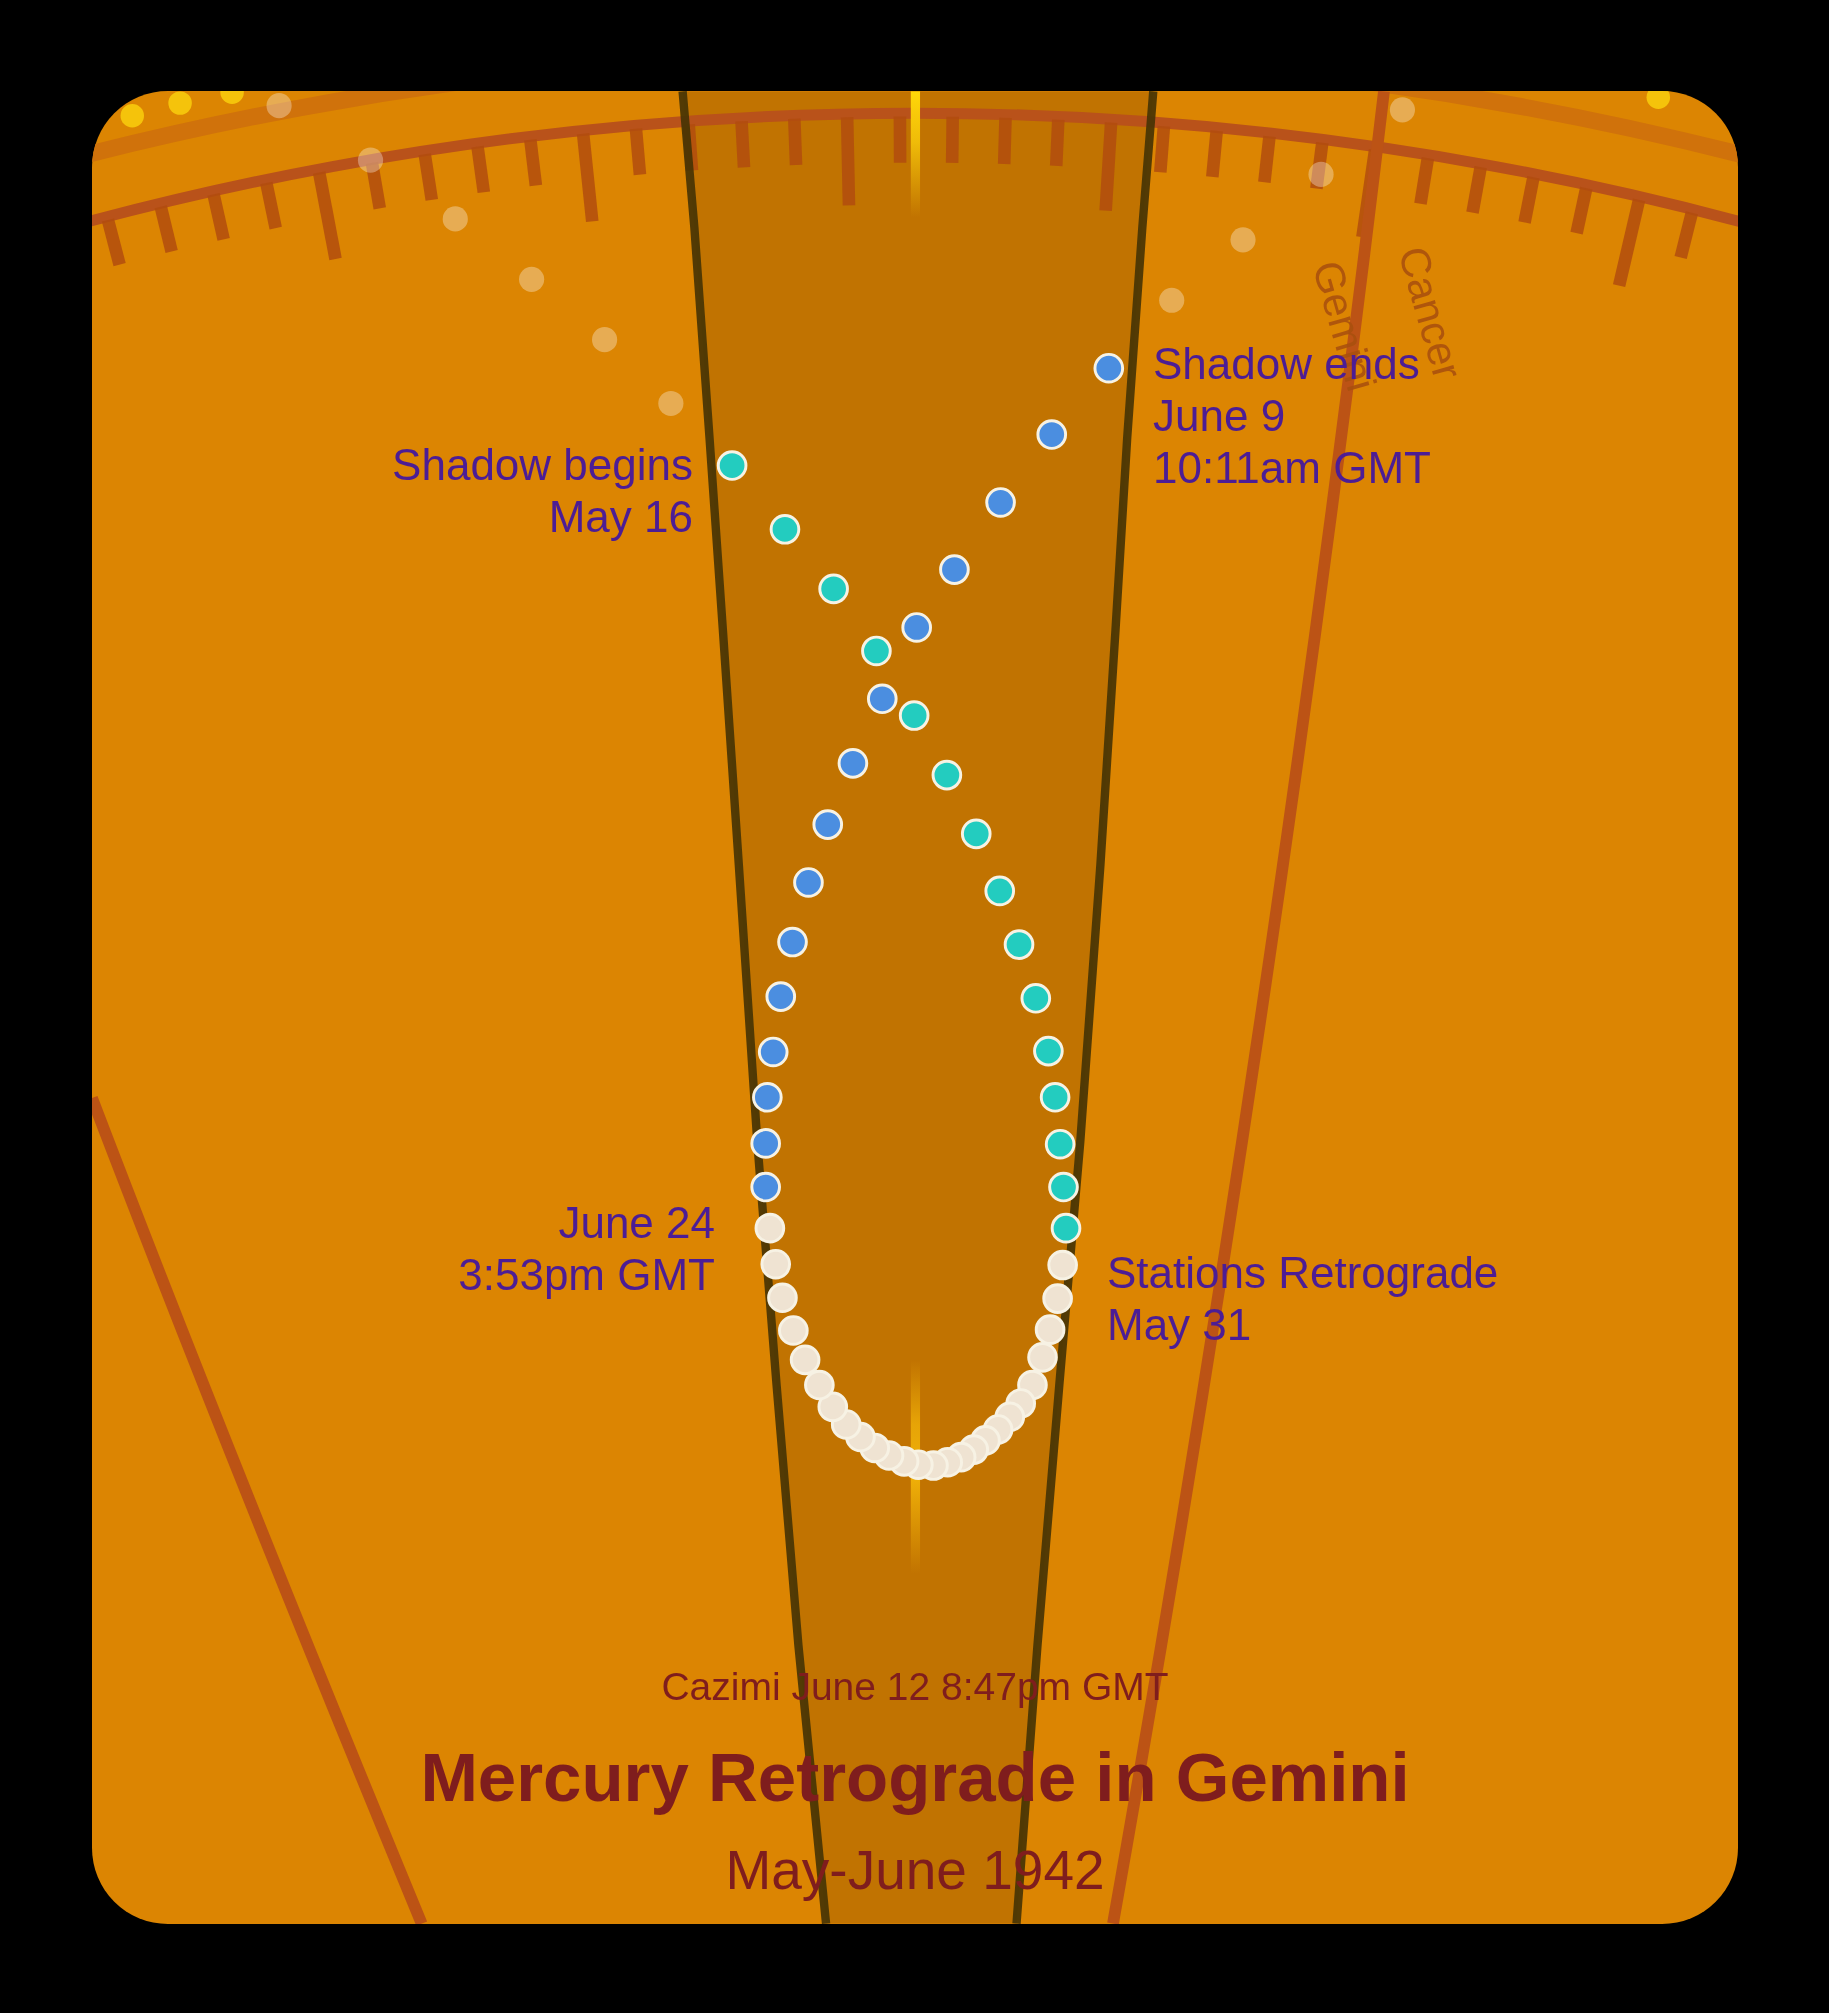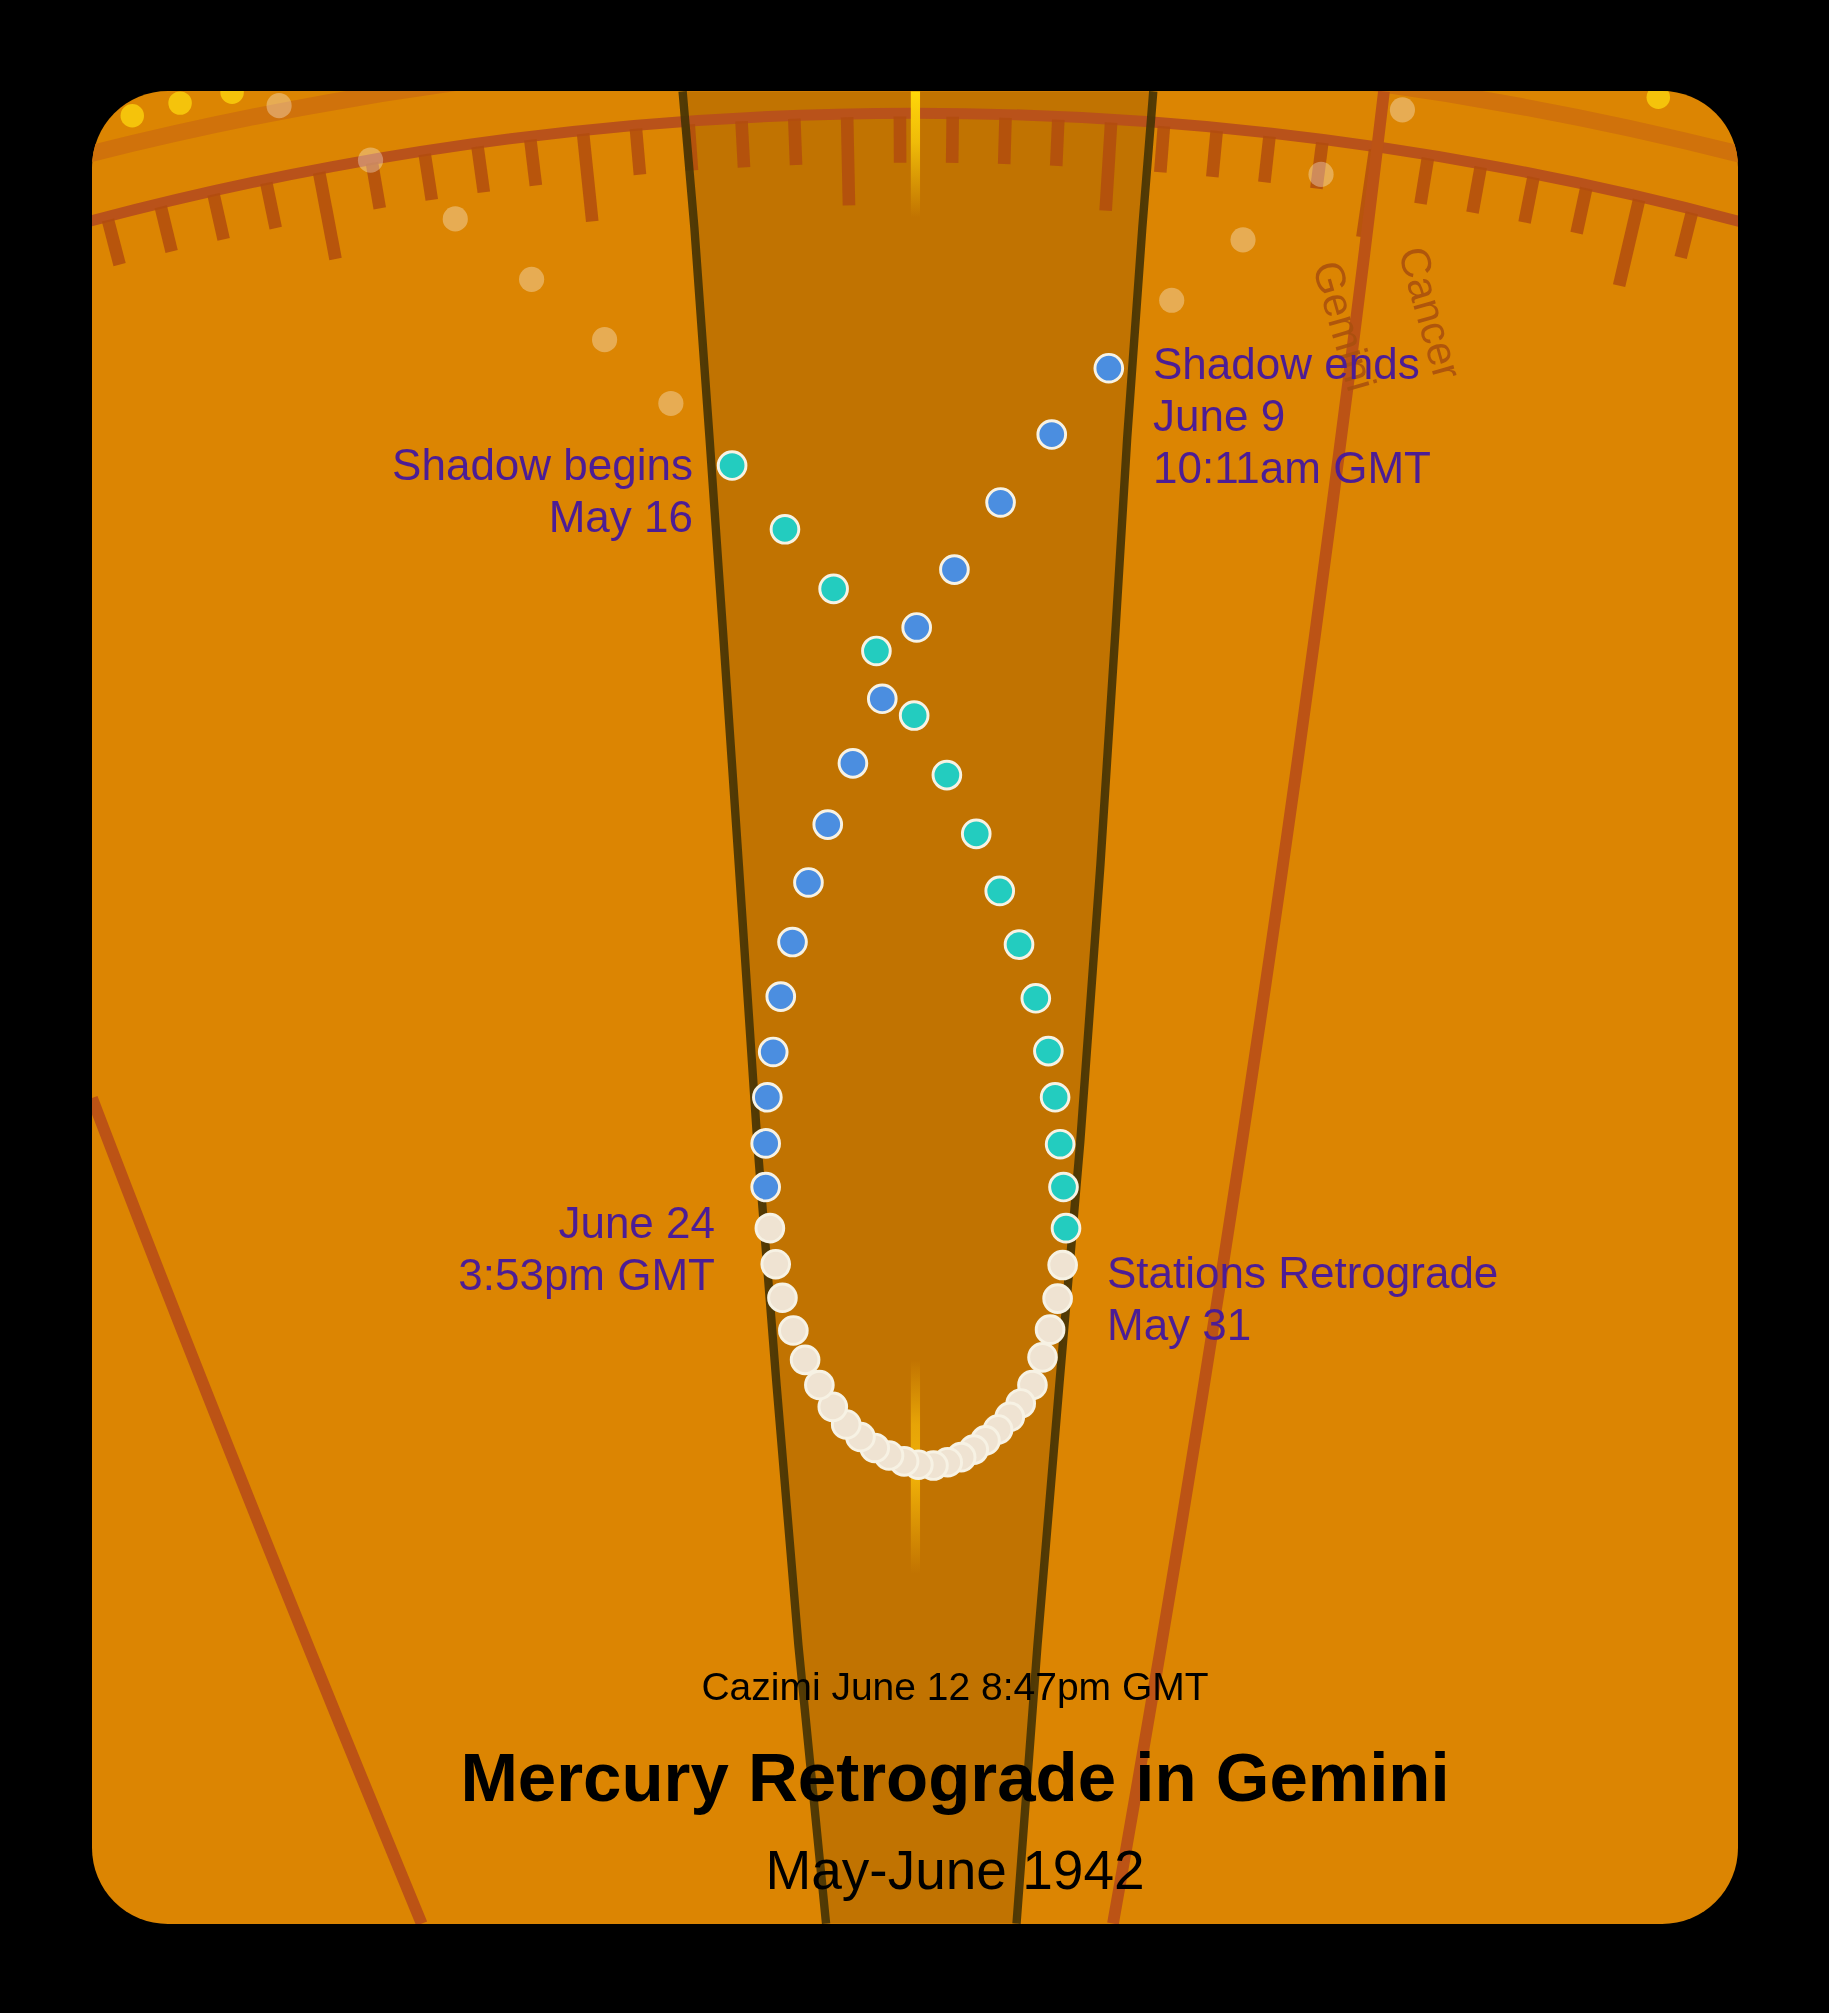--- a/index.html
+++ b/index.html
@@ -6,21 +6,21 @@
     font-family:"Liberation Sans",sans-serif;}
   .stage{position:relative;width:1829px;height:2014px;background:#000;overflow:hidden;}
   .card{position:absolute;left:92px;top:91px;width:1646px;height:1833px;
     background:#DC8502;border-radius:76px;overflow:hidden;}
   .card svg{position:absolute;left:0;top:0;}
   .label{position:absolute;color:#4c1d95;font-size:44px;line-height:52px;white-space:nowrap;}
   .label.right{text-align:right;}
   .label.left{text-align:left;}
   .sign-label{position:absolute;color:#A9500E;opacity:.88;font-size:42px;white-space:nowrap;
     transform:translate(-50%,-50%) rotate(74deg);}
-  .centered{position:absolute;left:0;width:100%;text-align:center;color:#000000;white-space:nowrap;margin-left:40px;}
+  .centered{position:absolute;left:0;width:100%;text-align:center;color:#7f1d1d;white-space:nowrap;}
   .cazimi{font-size:39px;line-height:47px;}
   .big-title{font-size:69px;line-height:84px;font-weight:bold;}
   .subtitle{font-size:55px;line-height:64px;}
 </style>
 </head>
 <body>
 
 <div class="stage">
   <div class="card">
 

